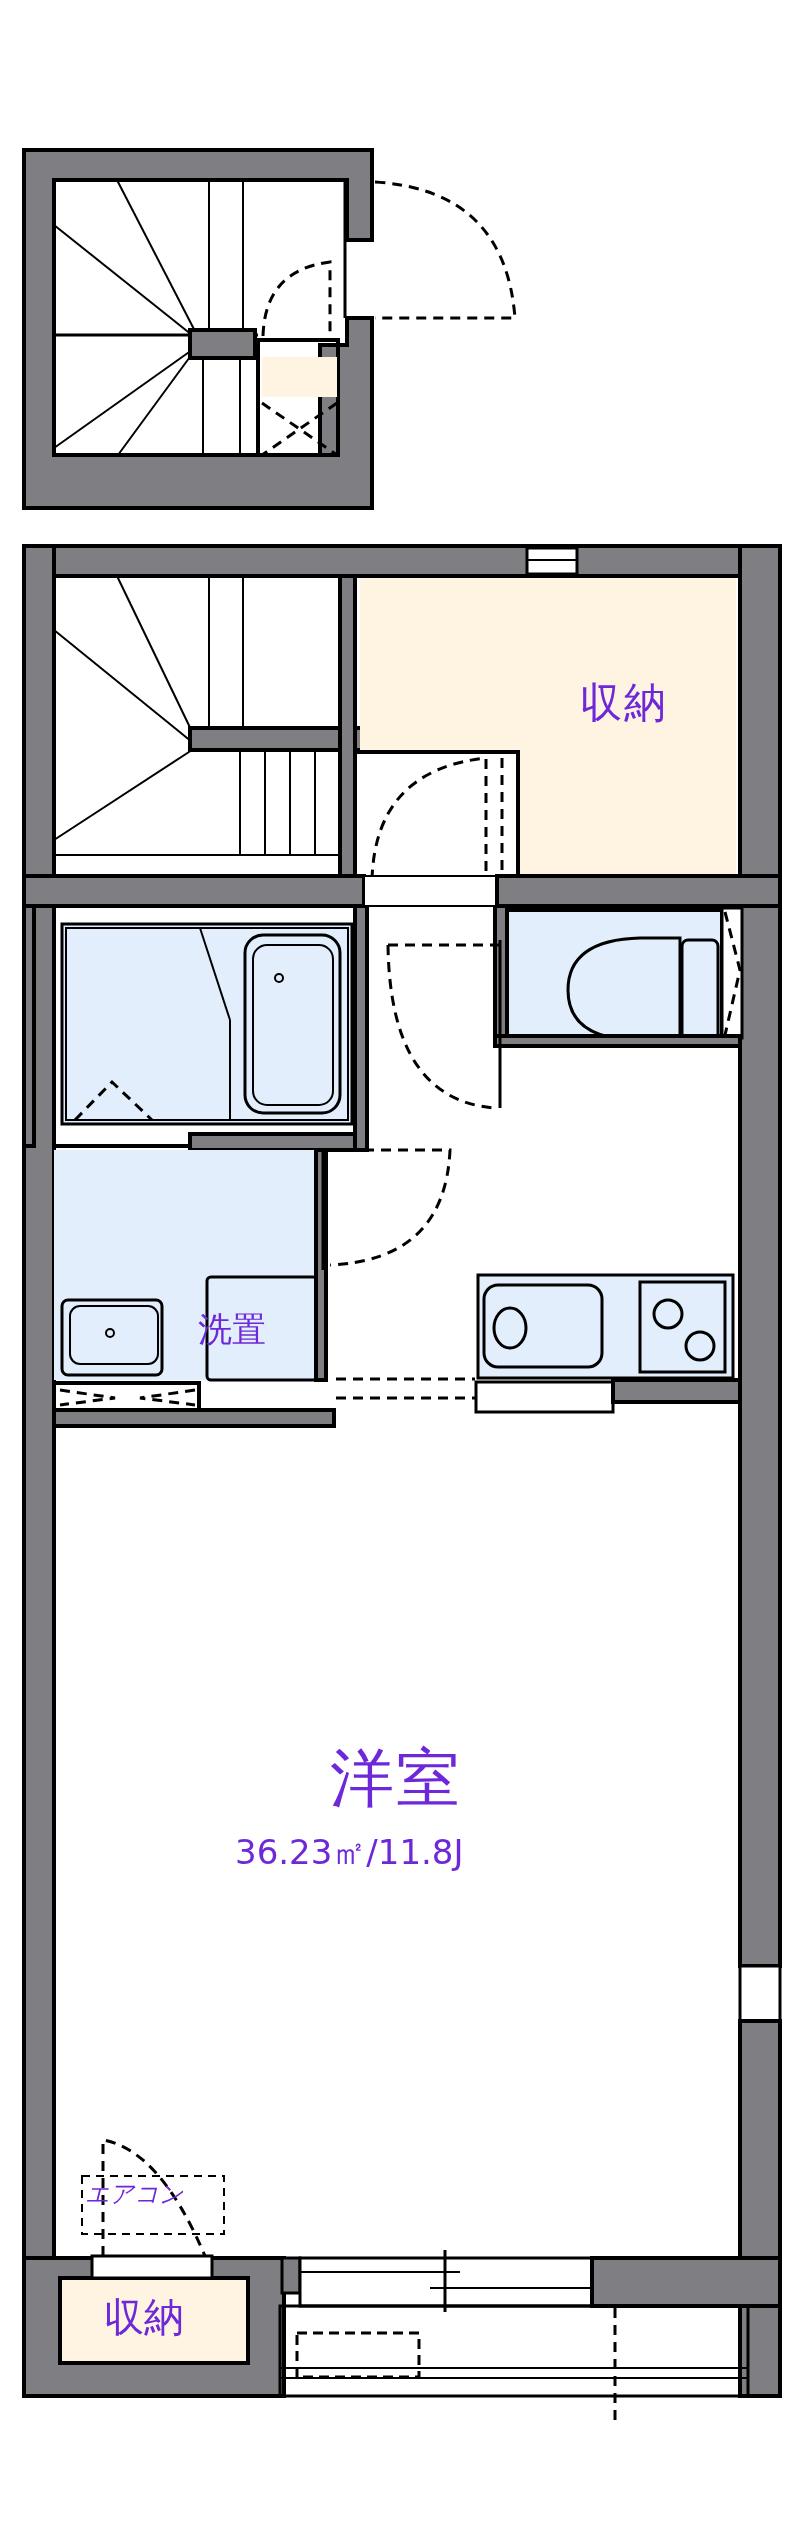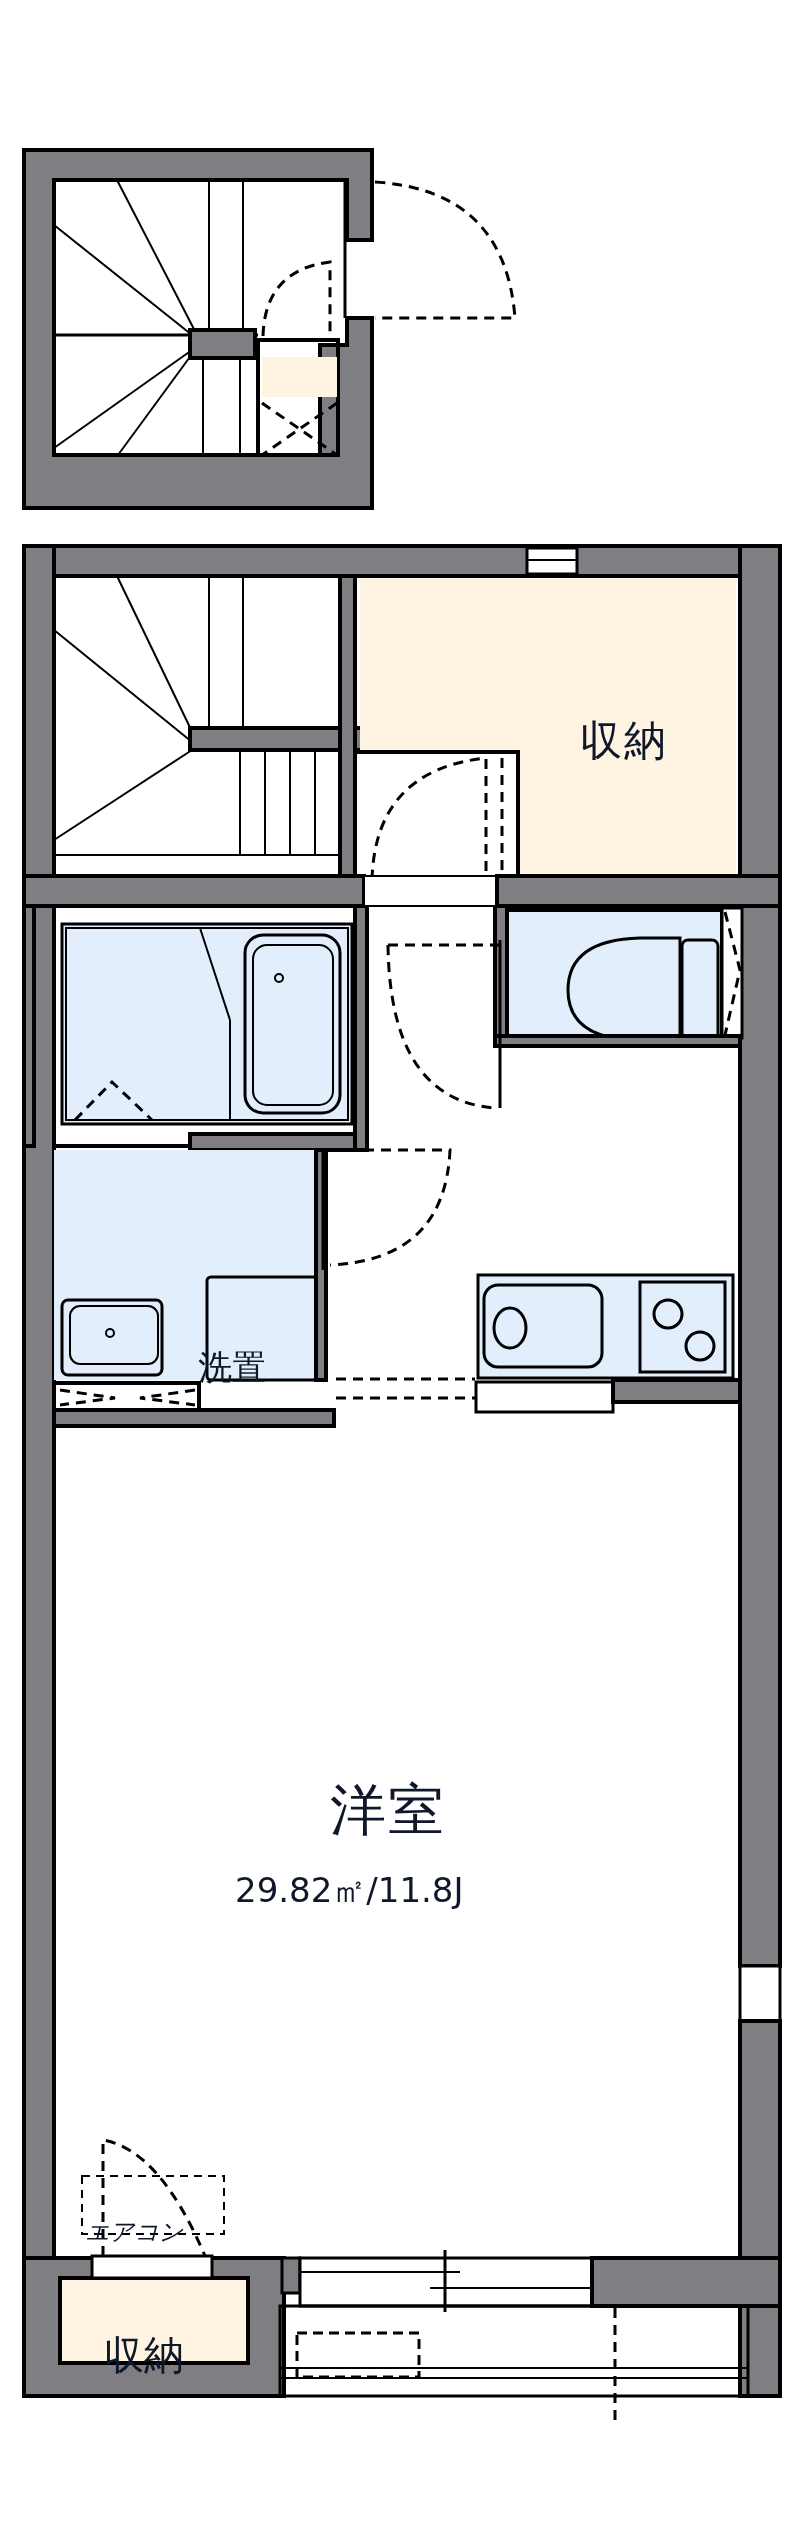--- a/index.html
+++ b/index.html
@@ -1,18 +1,18 @@
 <!DOCTYPE html>
 <html><head>
 <meta charset="utf-8">
 <style>
   html,body{margin:0;padding:0;background:#fff;}
   body{width:800px;height:2540px;position:relative;overflow:hidden;font-family:"DejaVu Sans",sans-serif;}
   svg{position:absolute;left:0;top:0;}
-  .lbl{position:absolute;color:#0f172a;white-space:nowrap;font-family:"DejaVu Sans",sans-serif;margin-top:38px;}
+  .lbl{position:absolute;color:#6d28d9;white-space:nowrap;font-family:"DejaVu Sans",sans-serif;}
   .room-name{font-size:50px;letter-spacing:2px;}
   .room-area{font-size:34px;}
   .small{font-size:34px;}
   .tiny{font-size:24px;}
 </style>
 </head>
 <body>
 
 <svg width="800" height="2540" viewBox="0 0 800 2540">
   <defs>
@@ -151,16 +151,16 @@
     <rect x="280" y="2306" width="468" height="90" fill="none" stroke="#000" stroke-width="3"></rect>
     <line class="thin" x1="280" y1="2368" x2="748" y2="2368"></line>
     <line class="thin" x1="280" y1="2378" x2="748" y2="2378"></line>
     <rect x="297" y="2333" width="122" height="44" fill="none" stroke="#000" stroke-width="3" stroke-dasharray="10 6"></rect>
     <line class="dash" x1="615" y1="2308" x2="615" y2="2420"></line>
   </g>
 </svg>
 
 <div class="lbl room-name" style="left:580px;top:675px;font-size:42px;">収納</div>
 <div class="lbl small" style="left:198px;top:1307px;">洗置</div>
-<div class="lbl room-name" style="left:330px;top:1735px;font-size:56px;">洋室</div>
-<div class="lbl room-area" style="left:235px;top:1830px;">29.82㎡/11.8J</div>
+<div class="lbl room-name" style="left:330px;top:1735px;font-size:64px;">洋室</div>
+<div class="lbl room-area" style="left:235px;top:1830px;">36.23㎡/11.8J</div>
 <div class="lbl tiny" style="left:85px;top:2178px;font-style:italic;">エアコン</div>
 <div class="lbl small" style="left:104px;top:2290px;font-size:40px;">収納</div>
 
 </body></html>

